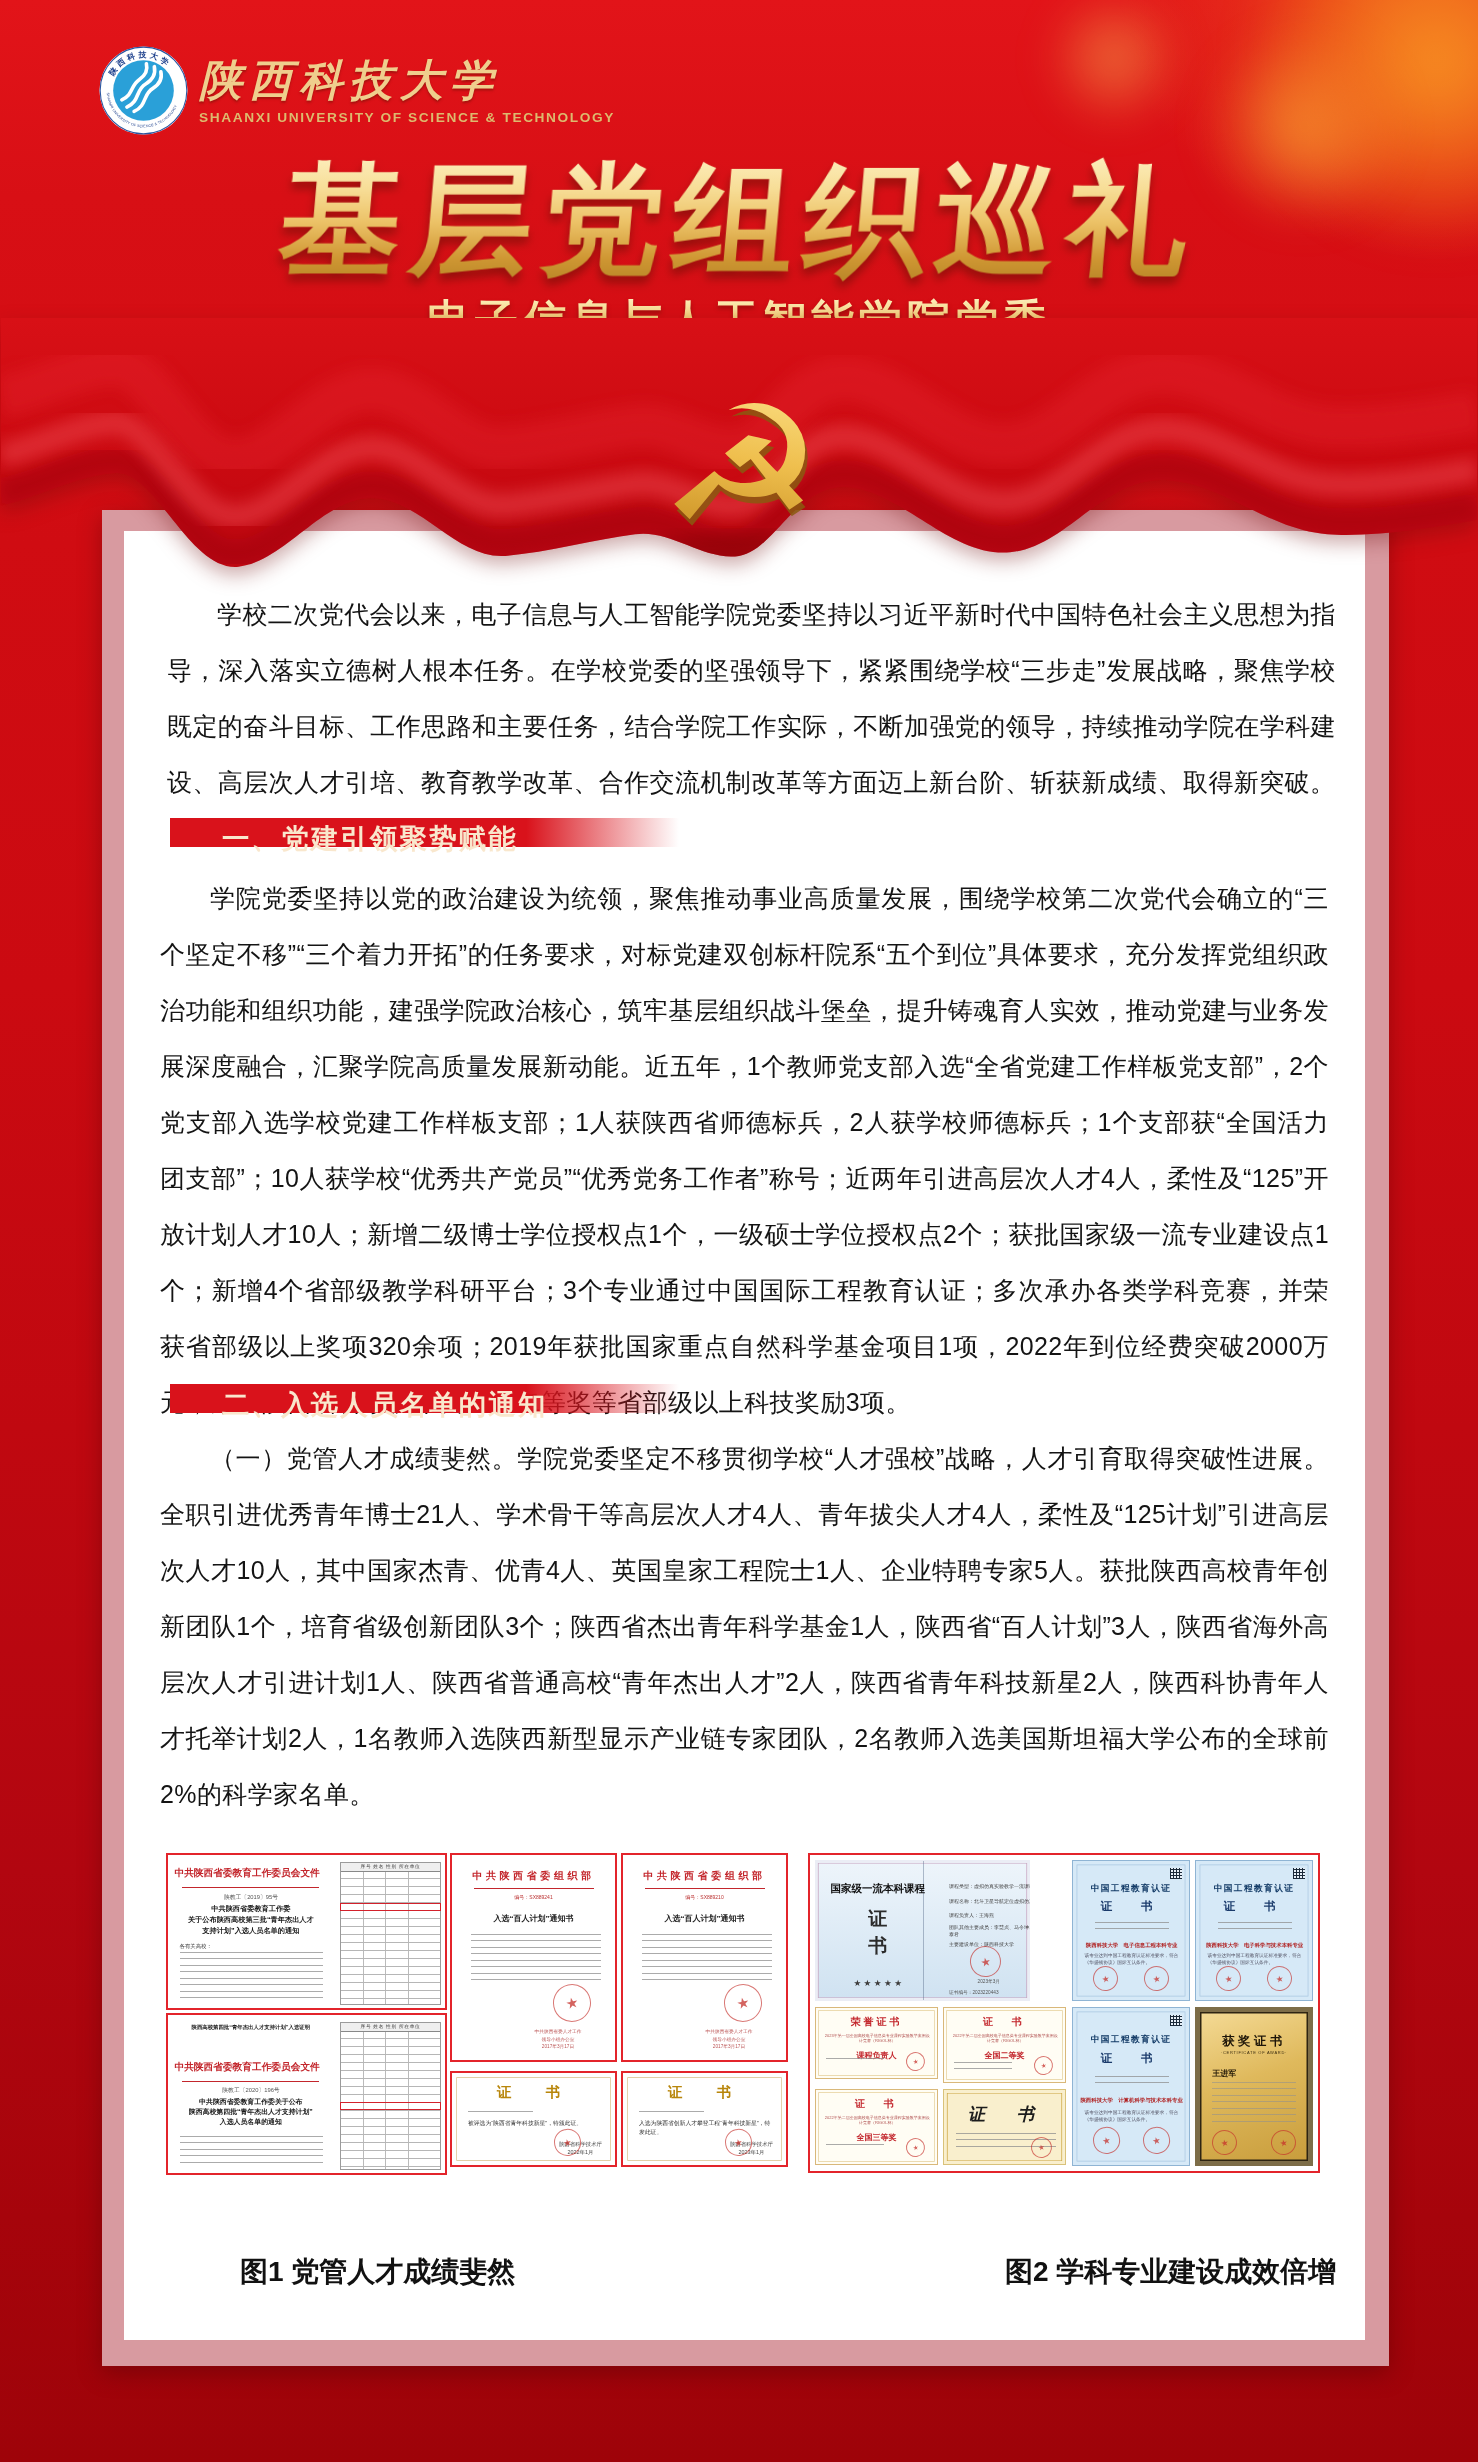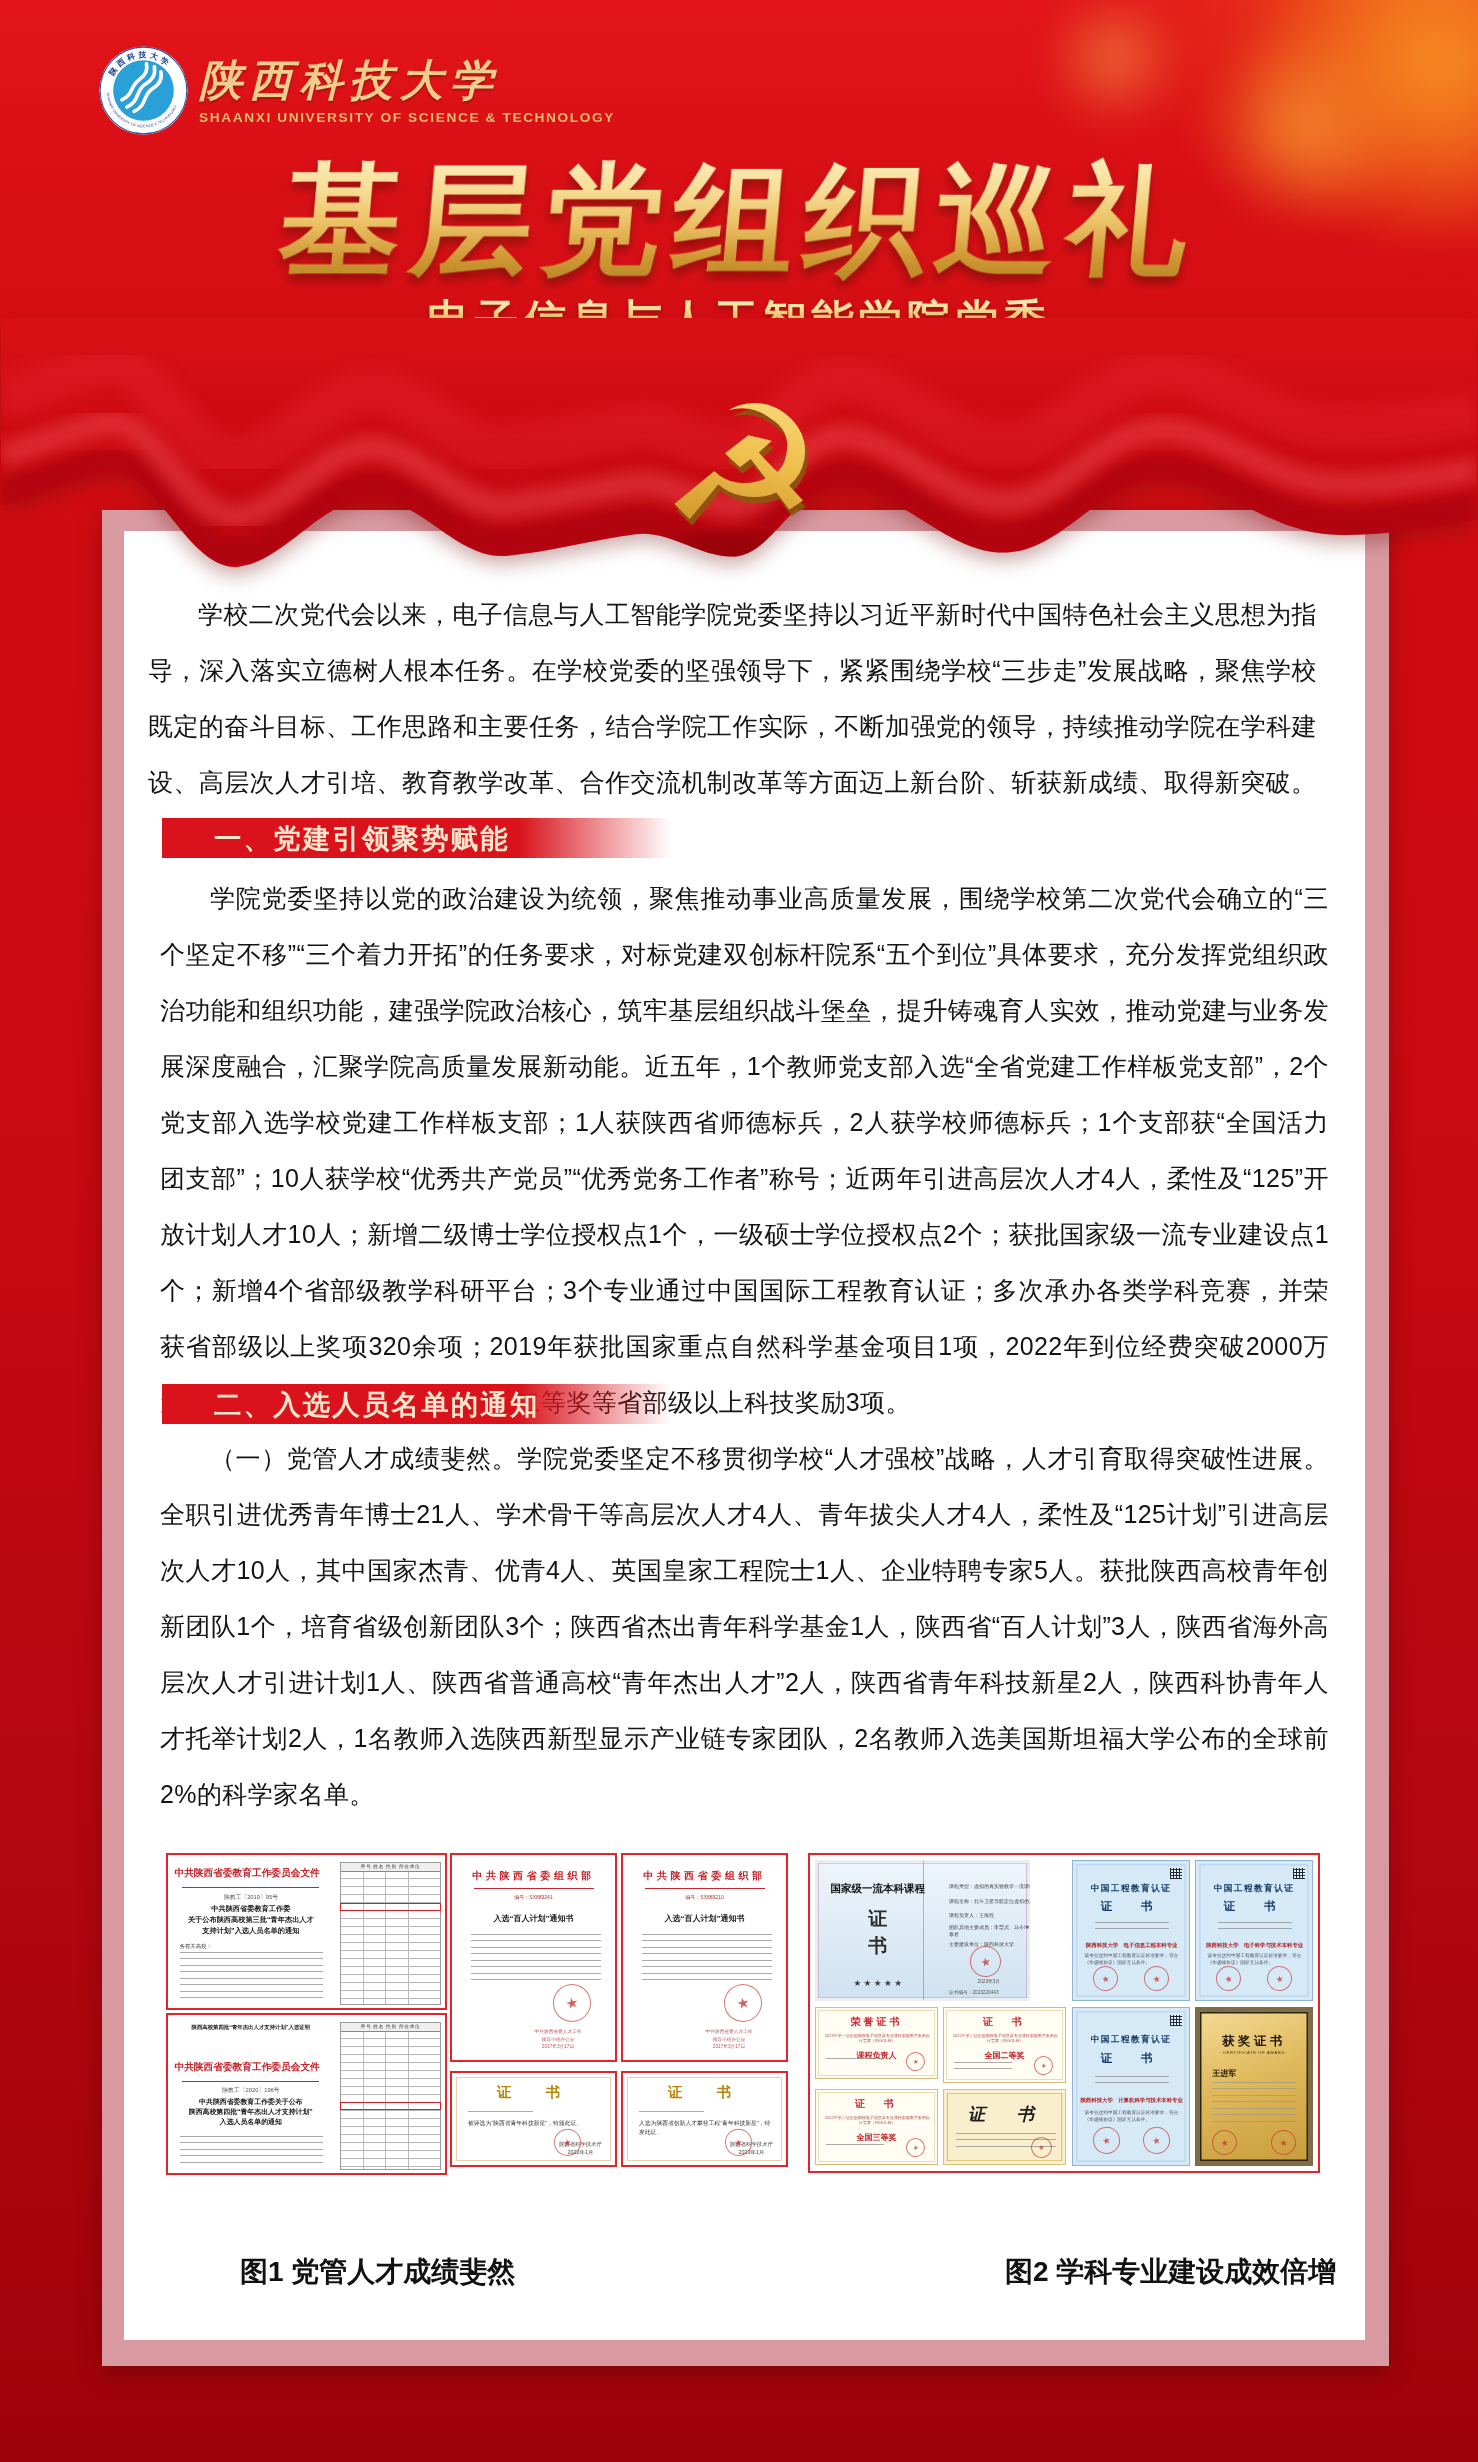--- a/index.html
+++ b/index.html
@@ -15,22 +15,22 @@
               filter:drop-shadow(0 7.2px 5px rgba(96,14,4,.55));}
   .subtitle{width:1478px;text-align:center;font-weight:bold;font-size:43px;letter-spacing:5px;
             filter:drop-shadow(0 3.6px 2.2px rgba(96,14,4,.5));}
   .uni-name{font-family:"DejaVu Serif",serif;font-style:italic;font-weight:bold;font-size:43px;
             letter-spacing:7.2px;color:#efce8d;text-shadow:0 2.2px 2.2px rgba(100,20,5,.45);}
   .uni-en{font-size:13.7px;letter-spacing:1.6px;color:#ddba6e;font-weight:bold;}
   .frame{background:#d89aa0;box-shadow:0 7.2px 21.7px rgba(60,0,5,.35);}
   .card{background:#ffffff;}
   .para{width:1169px;font-size:25px;line-height:56px;color:#141414;text-align:justify;
         text-indent:2em;letter-spacing:0.4px;}
-  .banner{height:40px;width:509px;line-height:41px;
-          background:linear-gradient(90deg,#d9121b 0%,#d9121b 70%,rgba(217,18,27,0) 100%);}
+  .banner{height:29px;width:509px;line-height:41px;
+          background:linear-gradient(90deg,#d9121b 0%,#d9121b 70%,rgba(217,18,27,0) 100%);margin-left:8px;}
   .banner span{padding-left:52px;font-size:27.4px;font-weight:bold;color:#f9e7cd;letter-spacing:2.2px;}
   .caption{font-size:28px;font-weight:bold;color:#111;}
   .pre{white-space:pre-line;}
   
   .redbox{position:absolute;background:#fff;border:2.2px solid #e3242b;box-sizing:border-box;overflow:hidden;}
   .plain{position:absolute;box-sizing:border-box;overflow:hidden;}
   .gov-head{position:absolute;left:0;right:0;text-align:center;color:#c3262c;font-weight:bold;
             font-family:Liberation Sans, sans-serif;}
   .rrule{position:absolute;height:1.4px;background:#c3262c;}
   .phl{position:absolute;background:repeating-linear-gradient(180deg,#8f8f8f 0 0.9px,transparent 0.9px 6.5px);opacity:.75;}
@@ -121,21 +121,21 @@
       <path d="M0,190 C45,182 105,148 160,145 C215,148 262,282 330,275 C395,268 450,175 520,180 C585,185 635,265 700,260 C760,255 825,237 880,230 C930,223 975,267 1024,260 C1075,252 1105,155 1180,165 C1255,175 1320,262 1400,255 C1480,248 1530,148 1620,155 C1700,162 1755,222 1840,230 C1900,235 1995,220 2048,210" fill="none" stroke="#f25057" stroke-width="34" opacity=".45" filter="url(#soft)"></path>
       <path d="M0,110 C45,102 105,68 160,65 C215,68 262,202 330,195 C395,188 450,95 520,100 C585,105 635,185 700,180 C760,175 825,157 880,150 C930,143 975,187 1024,180 C1075,172 1105,75 1180,85 C1255,95 1320,182 1400,175 C1480,168 1530,68 1620,75 C1700,82 1755,142 1840,150 C1900,155 1995,140 2048,130" fill="none" stroke="#e82830" stroke-width="60" opacity=".35" filter="url(#soft)"></path>
       <ellipse cx="1030" cy="330" rx="150" ry="32" fill="rgba(110,0,6,.35)" filter="url(#soft)"></ellipse>
     </g>
     <g transform="translate(1032,208) rotate(10)">
       <text x="5" y="8" font-size="240" text-anchor="middle" dominant-baseline="central" font-family="DejaVu Sans" fill="#8a5a10" opacity=".85">☭</text>
       <text x="0" y="0" font-size="240" text-anchor="middle" dominant-baseline="central" font-family="DejaVu Sans" fill="url(#goldGrad)">☭</text>
     </g>
   </svg>
 
-  <div class="abs para" style="left:148px;top:586px;">学校二次党代会以来，电子信息与人工智能学院党委坚持以习近平新时代中国特色社会主义思想为指导，深入落实立德树人根本任务。在学校党委的坚强领导下，紧紧围绕学校“三步走”发展战略，聚焦学校既定的奋斗目标、工作思路和主要任务，结合学院工作实际，不断加强党的领导，持续推动学院在学科建设、高层次人才引培、教育教学改革、合作交流机制改革等方面迈上新台阶、斩获新成绩、取得新突破。</div>
+  <div class="abs para" style="left:167px;top:586px;">学校二次党代会以来，电子信息与人工智能学院党委坚持以习近平新时代中国特色社会主义思想为指导，深入落实立德树人根本任务。在学校党委的坚强领导下，紧紧围绕学校“三步走”发展战略，聚焦学校既定的奋斗目标、工作思路和主要任务，结合学院工作实际，不断加强党的领导，持续推动学院在学科建设、高层次人才引培、教育教学改革、合作交流机制改革等方面迈上新台阶、斩获新成绩、取得新突破。</div>
 
   <div class="abs banner" style="left:162px;top:818px;">
     <span>一、党建引领聚势赋能</span>
   </div>
   <div class="abs para" style="left:160px;top:870px;">学院党委坚持以党的政治建设为统领，聚焦推动事业高质量发展，围绕学校第二次党代会确立的“三个坚定不移”“三个着力开拓”的任务要求，对标党建双创标杆院系“五个到位”具体要求，充分发挥党组织政治功能和组织功能，建强学院政治核心，筑牢基层组织战斗堡垒，提升铸魂育人实效，推动党建与业务发展深度融合，汇聚学院高质量发展新动能。近五年，1个教师党支部入选“全省党建工作样板党支部”，2个党支部入选学校党建工作样板支部；1人获陕西省师德标兵，2人获学校师德标兵；1个支部获“全国活力团支部”；10人获学校“优秀共产党员”“优秀党务工作者”称号；近两年引进高层次人才4人，柔性及“125”开放计划人才10人；新增二级博士学位授权点1个，一级硕士学位授权点2个；获批国家级一流专业建设点1个；新增4个省部级教学科研平台；3个专业通过中国国际工程教育认证；多次承办各类学科竞赛，并荣获省部级以上奖项320余项；2019年获批国家重点自然科学基金项目1项，2022年到位经费突破2000万元；荣获陕西省科学技术奖一、二等奖等省部级以上科技奖励3项。</div>
 
   <div class="abs banner" style="left:162px;top:1384px;">
     <span>二、入选人员名单的通知</span>
   </div>
   <div class="abs para" style="left:160px;top:1430px;">（一）党管人才成绩斐然。学院党委坚定不移贯彻学校“人才强校”战略，人才引育取得突破性进展。全职引进优秀青年博士21人、学术骨干等高层次人才4人、青年拔尖人才4人，柔性及“125计划”引进高层次人才10人，其中国家杰青、优青4人、英国皇家工程院士1人、企业特聘专家5人。获批陕西高校青年创新团队1个，培育省级创新团队3个；陕西省杰出青年科学基金1人，陕西省“百人计划”3人，陕西省海外高层次人才引进计划1人、陕西省普通高校“青年杰出人才”2人，陕西省青年科技新星2人，陕西科协青年人才托举计划2人，1名教师入选陕西新型显示产业链专家团队，2名教师入选美国斯坦福大学公布的全球前2%的科学家名单。</div>

